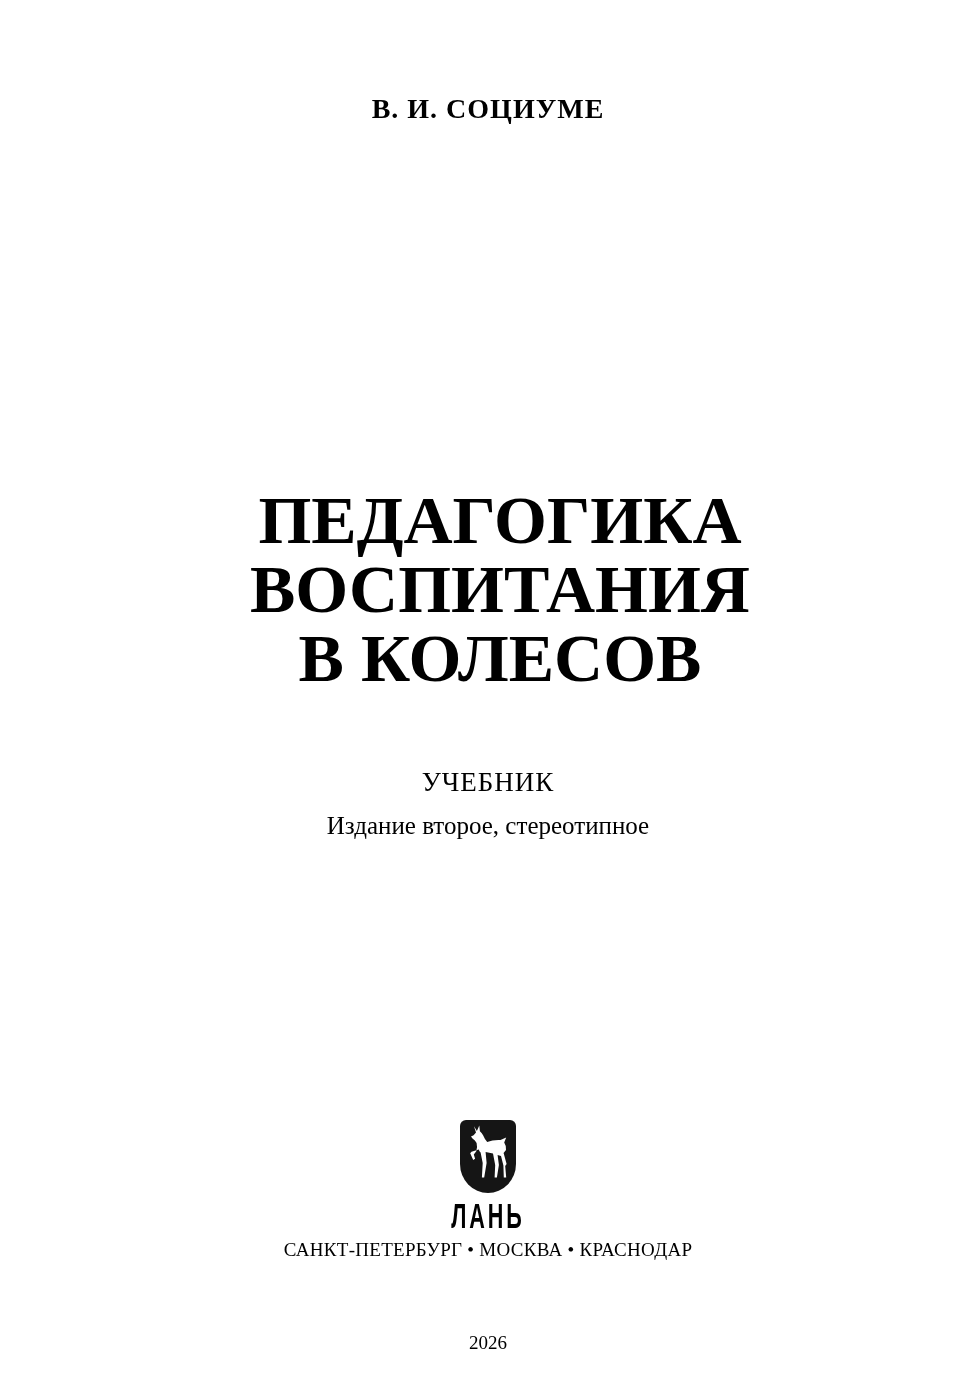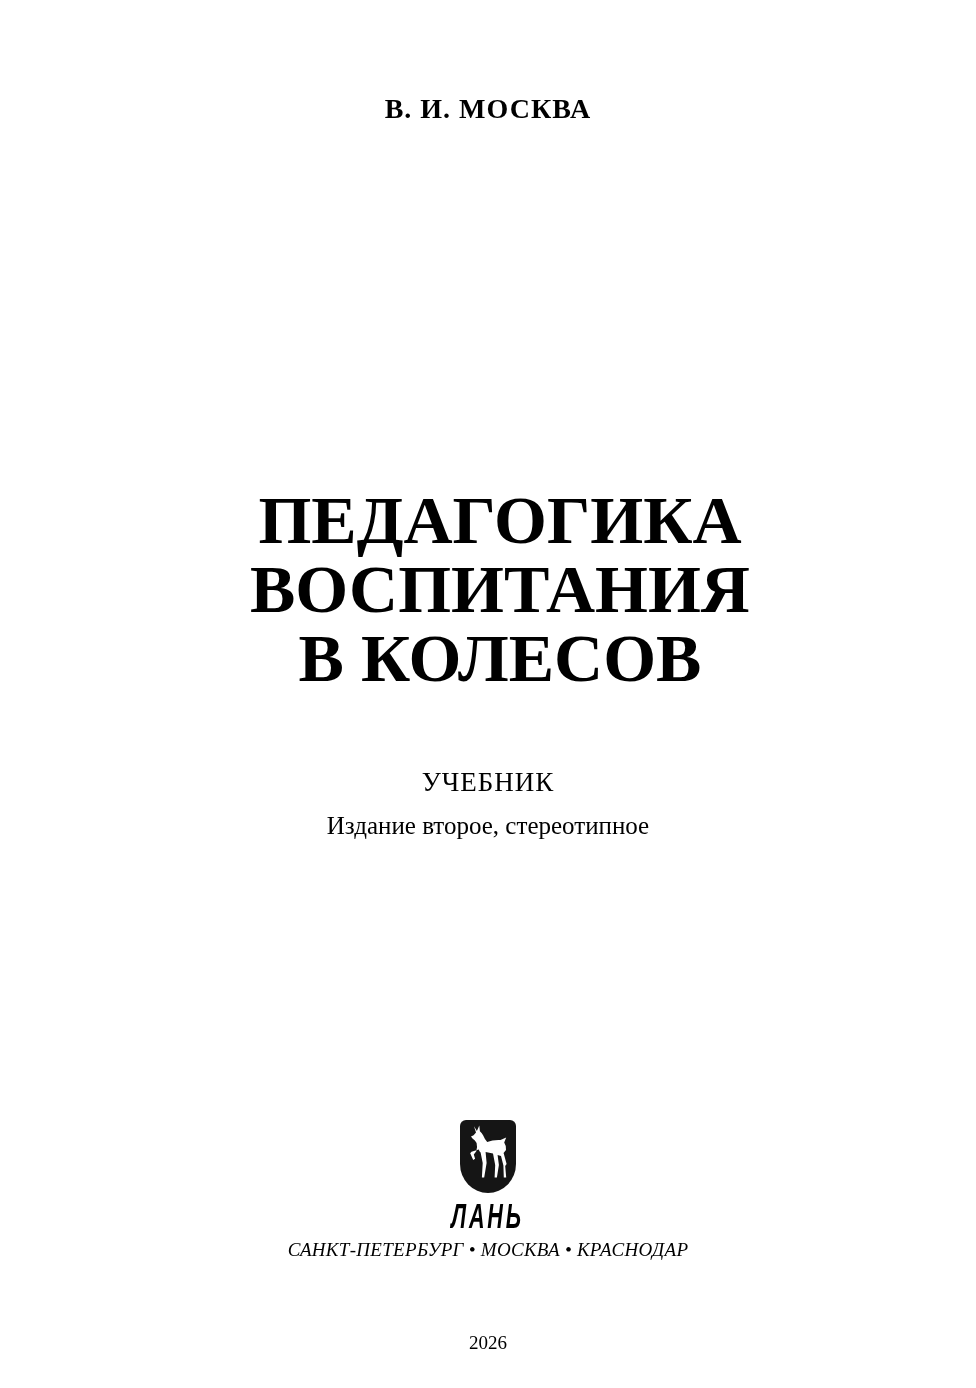--- a/index.html
+++ b/index.html
@@ -56,52 +56,50 @@
     top: 1120px;
     height: 116px;
   }
   .logo-shield {
     display: block;
     margin: 0 auto;
   }
   .wordmark {
     top: 1196px;
     height: 38px;
-    font-style: italic;
   }
   .wordmark-text {
     display: inline-block;
     font-family: "Liberation Sans", sans-serif;
     font-weight: bold;
     font-size: 30px;
     line-height: 36px;
     letter-spacing: 4px;
     transform: scale(0.72, 1.15);
     transform-origin: center top;
     white-space: nowrap;
   }
   .cities {
     top: 1238px;
     font-size: 19px;
     line-height: 24px;
     letter-spacing: 0.3px;
-    font-style: italic;
   }
   .year {
     top: 1332px;
     font-size: 19px;
     line-height: 22px;
   }
 </style>
 </head>
 <body>
 
 <div class="page">
 
-  <div class="centered author">В. И. МОСКВА</div>
+  <div class="centered author">В. И. СОЦИУМЕ</div>
 
   <h1 class="centered title">
     <span class="title-line">ПЕДАГОГИКА</span>
     <span class="title-line">ВОСПИТАНИЯ</span>
     <span class="title-line">В КОЛЕСОВ</span>
   </h1>
 
   <div class="centered book-type">УЧЕБНИК</div>
 
   <div class="centered edition">Издание второе, стереотипное</div>

